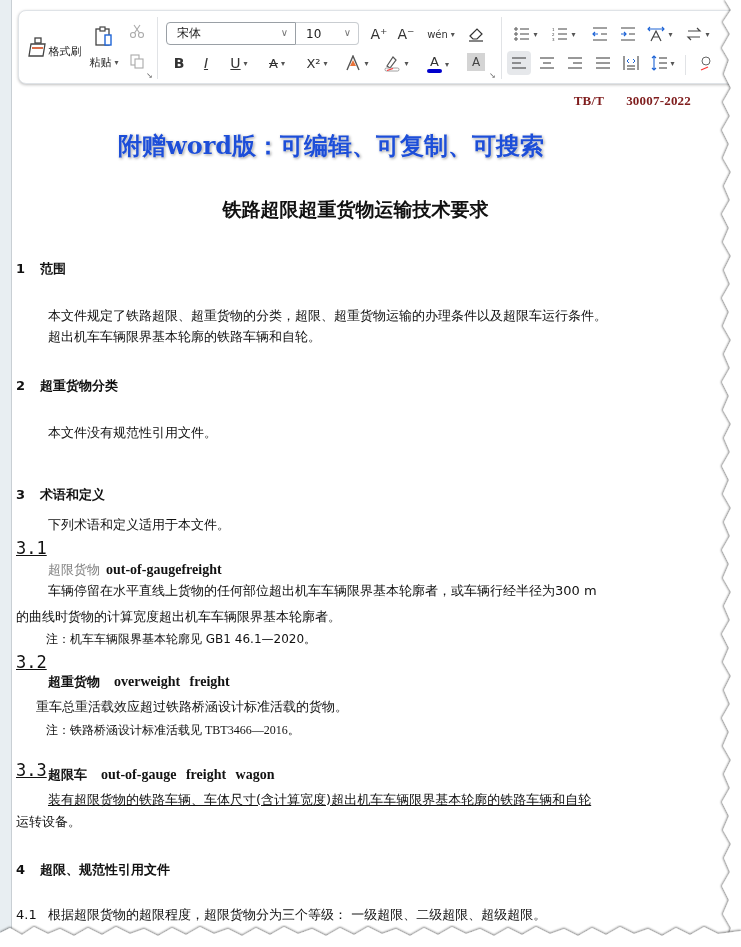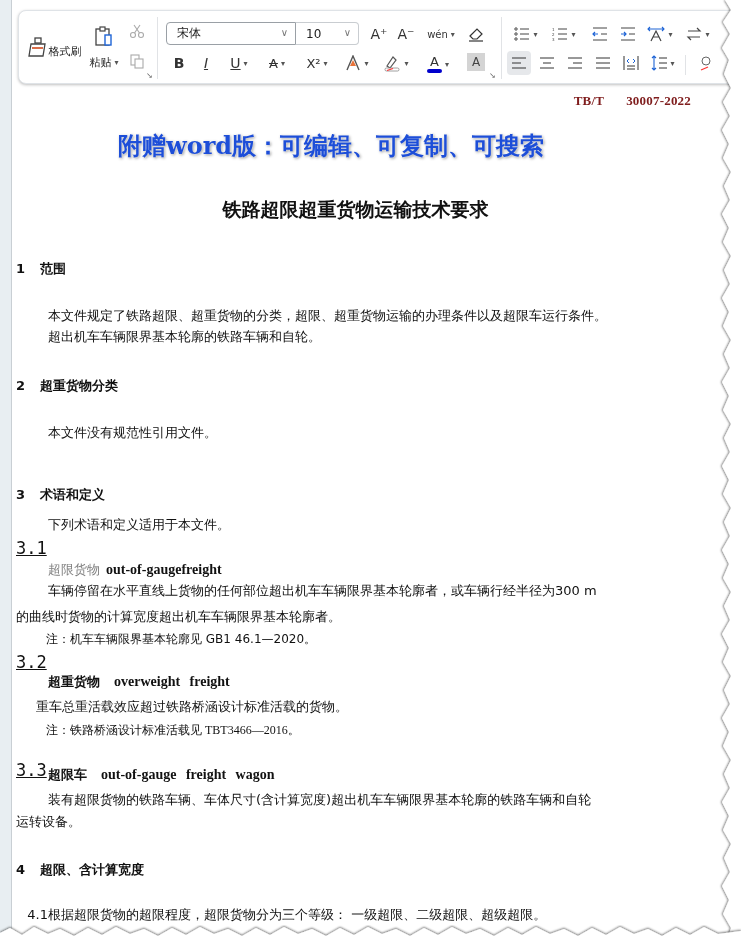--- a/index.html
+++ b/index.html
@@ -352,28 +352,28 @@
 <div class="term" style="top:673px;">
   <span class="zh">超重货物</span><span class="en">overweight freight</span>
 </div>
 <div class="p" style="left:36px;top:698px;">重车总重活载效应超过铁路桥涵设计标准活载的货物。</div>
 <div class="note" style="left:46px;top:722px;font-family:Liberation Serif, serif;">注：铁路桥涵设计标准活载见 TBT3466—2016。</div>
 
 <div class="clause-num" style="top:760px;">3.3</div>
 <div class="term" style="top:766px;">
   <span class="zh">超限车</span><span class="en">out-of-gauge freight wagon</span>
 </div>
-<div class="p" style="left:48px;top:791px;">装有超限货物的铁路车辆、车体尺寸(含计算宽度)超出机车车辆限界基本轮廓的铁路车辆和自轮</div>
+<div class="p" style="left:48px;top:791px;text-decoration:underline;">装有超限货物的铁路车辆、车体尺寸(含计算宽度)超出机车车辆限界基本轮廓的铁路车辆和自轮</div>
 <div class="p" style="left:16px;top:813px;">运转设备。</div>
 
 <div class="h" style="top:861px;">
-  <span class="num">4</span><span>超限、含计算宽度</span>
+  <span class="num">4</span><span>超限、规范性引用文件</span>
 </div>
 <div class="p" style="left:16px;top:906px;">
-  <span style="display:inline-block;width:32px;text-align:right;">4.1</span><span>根据超限货物的超限程度，超限货物分为三个等级：  一级超限、二级超限、超级超限。</span>
+  <span style="display:inline-block;width:32px;">4.1</span><span>根据超限货物的超限程度，超限货物分为三个等级：  一级超限、二级超限、超级超限。</span>
 </div>
 
 <svg class="torn-right" viewBox="0 0 22 947" preserveAspectRatio="none">
   <defs>
     <filter id="sh" x="-50%" y="-5%" width="200%" height="110%">
         <feDropShadow dx="-1" dy="0" stdDeviation="1.2" flood-color="#000" flood-opacity="0.55"></feDropShadow>
       </filter>
   </defs>
   <path d="M22 0 L6 0 L12 10 L4 22 L11 34 L3 48 L10 60 L5 74 L12 88 L4 102 L11 116 L3 130 L10 144 L4 158 L12 172 L5 186 L11 200 L3 214 L10 228 L4 242 L12 256 L5 270 L11 284 L3 298 L10 312 L4 326 L12 340 L5 354 L11 368 L3 382 L10 396 L4 410 L12 424 L5 438 L11 452 L3 466 L10 480 L4 494 L12 508 L5 522 L11 536 L3 550 L10 564 L4 578 L12 592 L5 606 L11 620 L3 634 L10 648 L4 662 L12 676 L5 690 L11 704 L3 718 L10 732 L4 746 L12 760 L5 774 L11 788 L3 802 L10 816 L4 830 L12 844 L5 858 L11 872 L3 886 L10 900 L4 914 L12 928 L6 947 L22 947 Z" fill="#ffffff" filter="url(#sh)"></path>
 </svg>

